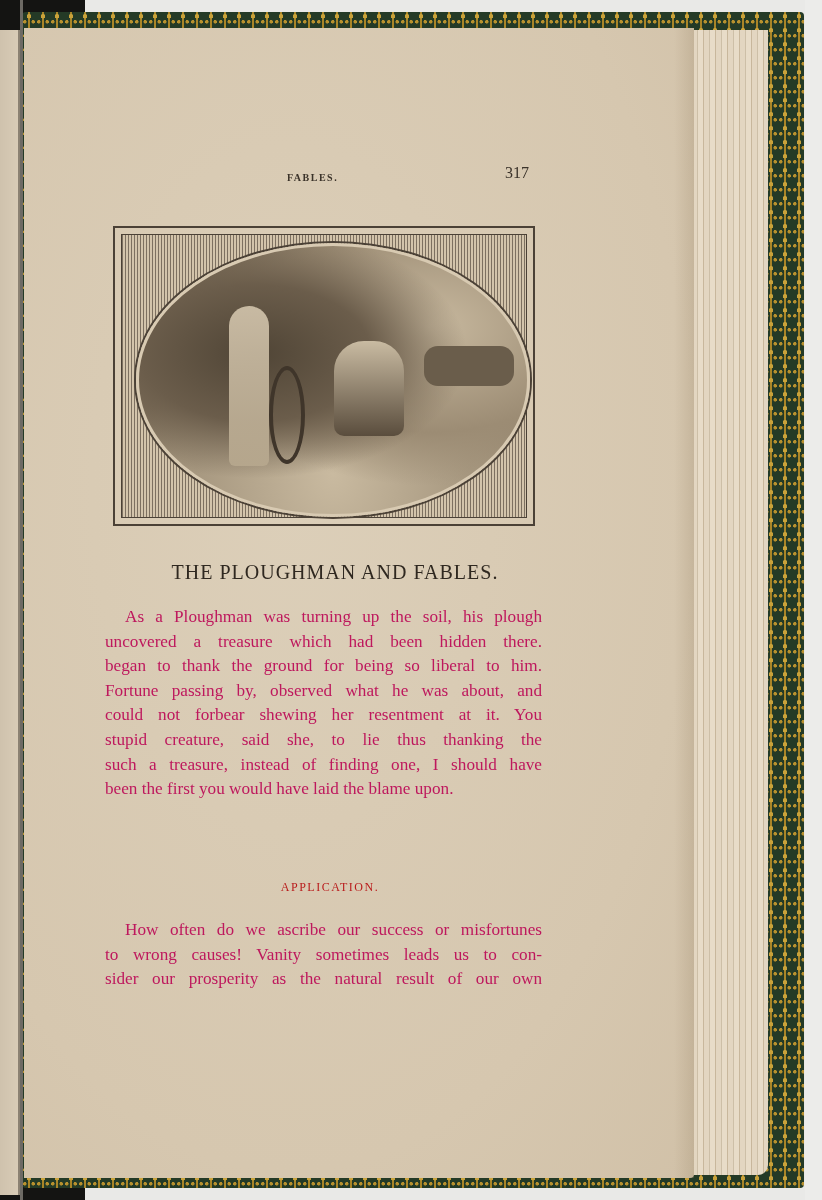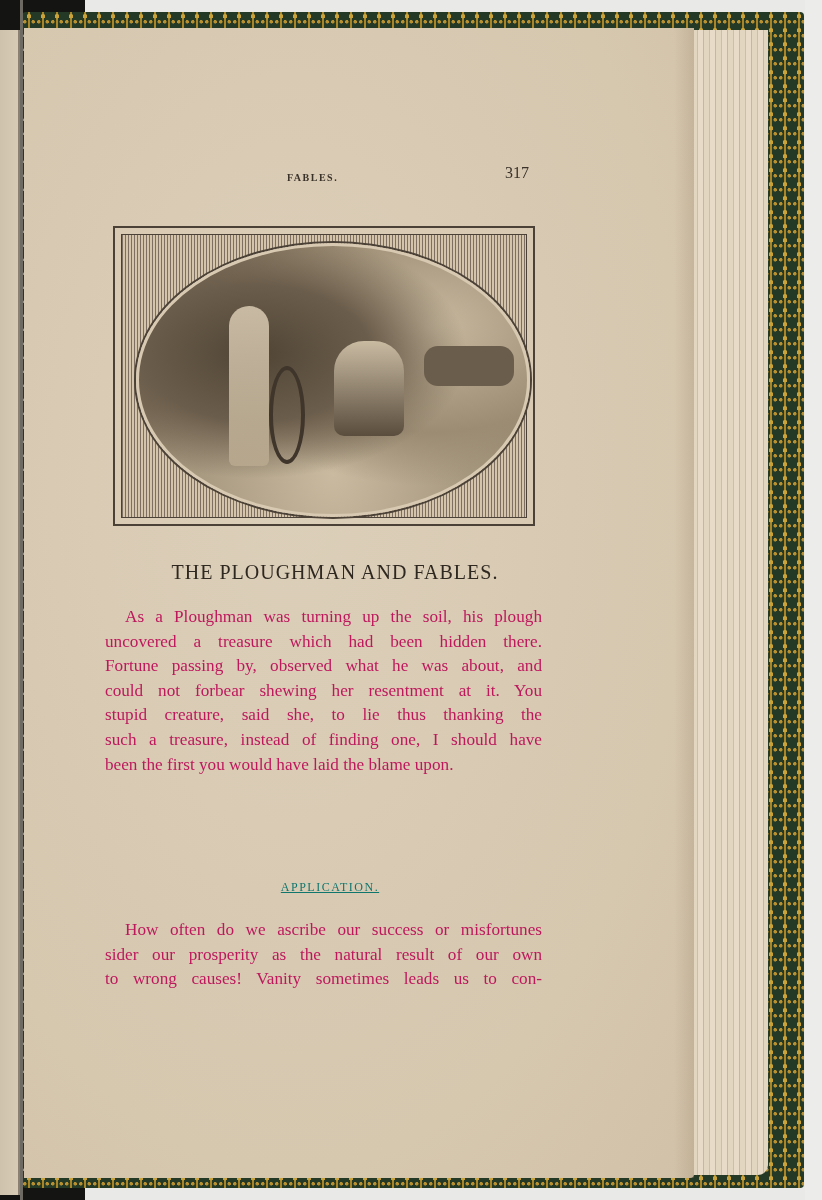--- a/index.html
+++ b/index.html
@@ -40,21 +40,21 @@
       overflow:hidden;}
     .fig-woman{position:absolute;left:90px;top:60px;width:40px;height:160px;background:linear-gradient(180deg,#d3c5ad,#b7a88e);border-radius:20px 20px 6px 6px;opacity:0.9;}
     .fig-wheel{position:absolute;left:130px;top:120px;width:28px;height:90px;border:4px solid #3f352a;border-radius:50%;}
     .fig-man{position:absolute;left:195px;top:95px;width:70px;height:95px;background:linear-gradient(180deg,#c9bba2,#5a4d3d);border-radius:30px 30px 10px 10px;}
     .fig-oxen{position:absolute;left:285px;top:100px;width:90px;height:40px;background:#6a5d4b;border-radius:14px;}
     .title{position:absolute;top:561px;left:110px;width:450px;text-align:center;font-size:20px;letter-spacing:1px;color:#2f2820;}
     .body-text{position:absolute;left:105px;width:437px;font-size:17.2px;line-height:24.6px;color:#be185d;text-align:justify;}
     .line{display:block;text-align:justify;text-align-last:justify;white-space:nowrap;}
     .line.last{text-align-last:left;}
     .fable{top:605px;}
-    .app-head{position:absolute;top:880px;left:110px;width:440px;text-align:center;font-size:12px;letter-spacing:1.5px;color:#0f766e;text-decoration:underline;}
+    .app-head{position:absolute;top:880px;left:110px;width:440px;text-align:center;font-size:12px;letter-spacing:1.5px;color:#b91c1c;}
     .app{top:918px;}
     .indent{padding-left:20px;}
   </style>
 </head>
 <body>
 
 <div class="bg-black"></div>
 <div class="bg-white"></div>
 <div class="cover"></div>
 <div class="left-page"></div>
@@ -79,26 +79,27 @@
       <div class="fig-oxen"></div>
     </div>
   </div>
 </div>
 
 <div class="title">THE PLOUGHMAN AND FABLES.</div>
 
 <div class="body-text fable">
   <span class="line indent">As a Ploughman was turning up the soil, his plough</span>
   <span class="line">uncovered a treasure which had been hidden there.</span>
+  <span class="line">began to thank the ground for being so liberal to him.</span>
   <span class="line">Fortune passing by, observed what he was about, and</span>
   <span class="line">could not forbear shewing her resentment at it.  You</span>
   <span class="line">stupid creature, said she, to lie thus thanking the</span>
   <span class="line">such a treasure, instead of finding one, I should have</span>
   <span class="line last">been the first you would have laid the blame upon.</span>
 </div>
 
 <div class="app-head">APPLICATION.</div>
 
 <div class="body-text app">
   <span class="line indent">How often do we ascribe our success or misfortunes</span>
+  <span class="line">to wrong causes!  Vanity sometimes leads us to con-</span>
   <span class="line">sider our prosperity as the natural result of our own</span>
-  <span class="line">to wrong causes!  Vanity sometimes leads us to con-</span>
 </div>
 
 </body></html>

